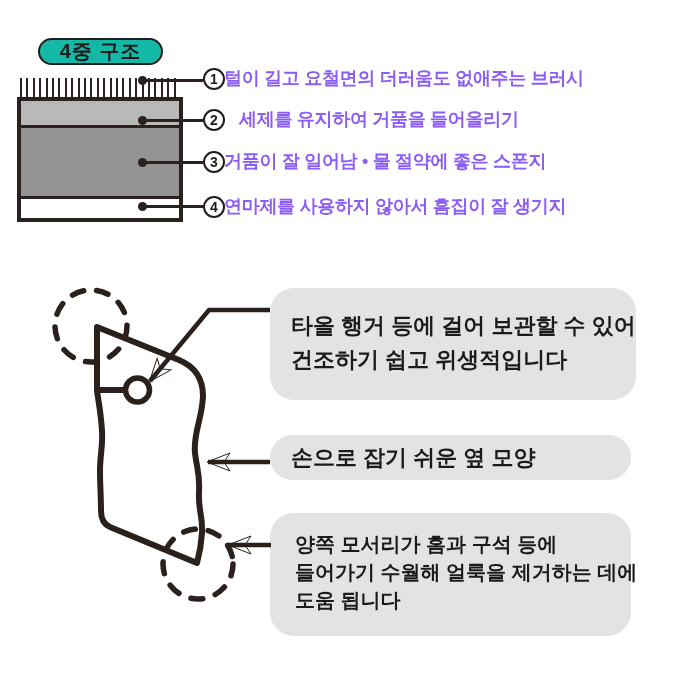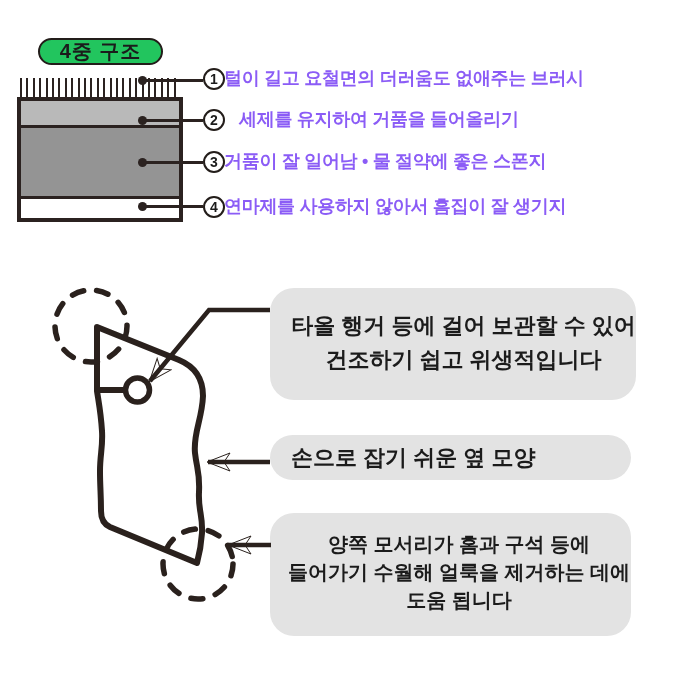--- a/index.html
+++ b/index.html
@@ -3,21 +3,21 @@
 <meta charset="utf-8">
 <style>
   html,body{margin:0;padding:0;background:#ffffff;}
   #stage{
     position:relative;width:700px;height:700px;background:#ffffff;overflow:hidden;
     font-family:"Liberation Sans","DejaVu Sans",sans-serif;color:#1b1b1b;
   }
   
   .badge{
     position:absolute;left:38px;top:38px;width:125px;height:27px;
-    border:2.5px solid #231d1a;border-radius:15px;background:#22c55e;
+    border:2.5px solid #231d1a;border-radius:15px;background:#14b8a6;
     display:flex;align-items:center;justify-content:center;
     font-size:20px;font-weight:bold;letter-spacing:1px;box-sizing:border-box;
   }
   
   .bristles{
     position:absolute;left:20px;top:78px;width:160px;height:20px;
     background:repeating-linear-gradient(90deg,#2b2220 0 2px,transparent 2px 6.4px);
   }
   .block{
     position:absolute;left:17px;top:97px;width:166px;height:125px;
@@ -42,22 +42,22 @@
   
   .bubble{
     position:absolute;left:270px;background:#e3e3e3;border-radius:24px;
     box-sizing:border-box;color:#1b1b1b;font-weight:bold;
   }
   .bubble-hang{top:288px;width:366px;height:112px;border-radius:24px;
     padding:21px 0 0 21px;font-size:22px;line-height:34px;}
   .bubble-grip{top:435px;width:361px;height:45px;border-radius:27px;
     display:flex;align-items:center;padding-left:21px;font-size:22px;}
   .bubble-corner{top:513px;width:361px;height:123px;border-radius:24px;
-    padding:17px 0 0 17px;font-size:20px;line-height:28px;}
-  .bubble div{white-space:nowrap;text-align:center;}
+    padding:17px 0 0 25px;font-size:20px;line-height:28px;}
+  .bubble div{white-space:nowrap;}
   
   .lineart{position:absolute;left:0;top:280px;width:700px;height:420px;}
   .lineart path,.lineart circle,.lineart line{stroke:#2a211d;fill:none;}
 </style>
 </head>
 <body>
 
 <div id="stage">
 
   <div class="badge">

